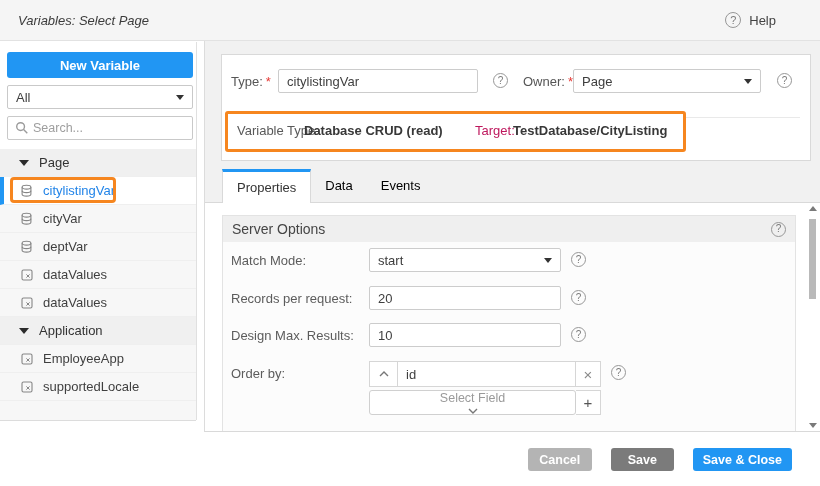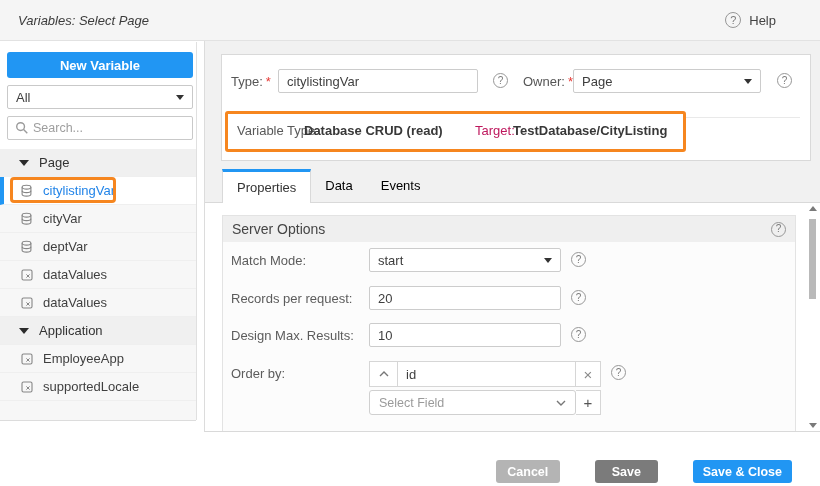--- a/index.html
+++ b/index.html
@@ -91,34 +91,34 @@
   .row-match { top:32px; } .row-records { top:70px; } .row-design { top:107px; } .row-order { top:145px; }
 
   .ob-grid { display:flex; flex-direction:column; }
   .ob-r { display:flex; }
   .ob-chev { width:29px; height:26px; border:1px solid #d6d6d6; background:#fff; display:flex; align-items:center; justify-content:center; cursor:pointer; }
   .ob-input { width:178px; height:26px; border:1px solid #d6d6d6; border-left:none; border-radius:0; }
   .ob-x { width:25px; height:26px; border:1px solid #d6d6d6; border-left:none; background:#fff; display:flex; align-items:center;
           justify-content:center; color:#8a8a8a; font-size:15px; cursor:pointer; }
   .ob-r2 { margin-top:3px; }
   .ob-sel { width:207px; height:25px; border:1px solid #d0d0d0; border-radius:3px; background:#fff; display:flex; align-items:center;
-            padding:0 9px; font-size:12.5px; color:#9a9a9a; cursor:pointer; position:relative; }
+            padding:0 9px; font-size:12.5px; color:#9a9a9a; cursor:pointer; position:relative;flex-direction:column; }
   .ob-plus { width:25px; height:25px; display:flex; align-items:center; justify-content:center; color:#555; font-size:15px;
              border:1px solid #d6d6d6; border-left:none; background:#fff; cursor:pointer; margin-left:0px; }
   .chev-svg { stroke:#777; stroke-width:1.4; fill:none; }
 
   
   .vscroll { position:absolute; right:2px; top:3px; bottom:3px; width:10px; }
   .sb-up { position:absolute; top:0; left:1px; width:0; height:0; border-left:4px solid transparent; border-right:4px solid transparent; border-bottom:5px solid #7a7a7a; }
   .sb-dn { position:absolute; bottom:0; left:1px; width:0; height:0; border-left:4px solid transparent; border-right:4px solid transparent; border-top:5px solid #7a7a7a; }
   .sb-thumb { position:absolute; top:13px; left:1px; width:7px; height:80px; background:#b9b9b9; }
 
   
   .footer { position:absolute; left:0; right:0; top:432px; bottom:0; background:#fff; }
-  .footer .btns { position:absolute; right:28px; top:28px; display:flex; gap:35px; }
+  .footer .btns { position:absolute; right:28px; top:16px; display:flex; gap:19px; }
   .fbtn { height:23px; border:none; border-radius:3px; color:#fff; font-size:12.5px; font-weight:bold;
           font-family:inherit; padding:0 10px; cursor:pointer; }
   .fbtn.cancel { background:#b4b4b4; min-width:64px; }
   .fbtn.save { background:#7b7b7b; min-width:63px; }
   .fbtn.saveclose { background:#2196f3; min-width:77px; }
 </style>
 </head>
 <body>
 
 <div id="app">

